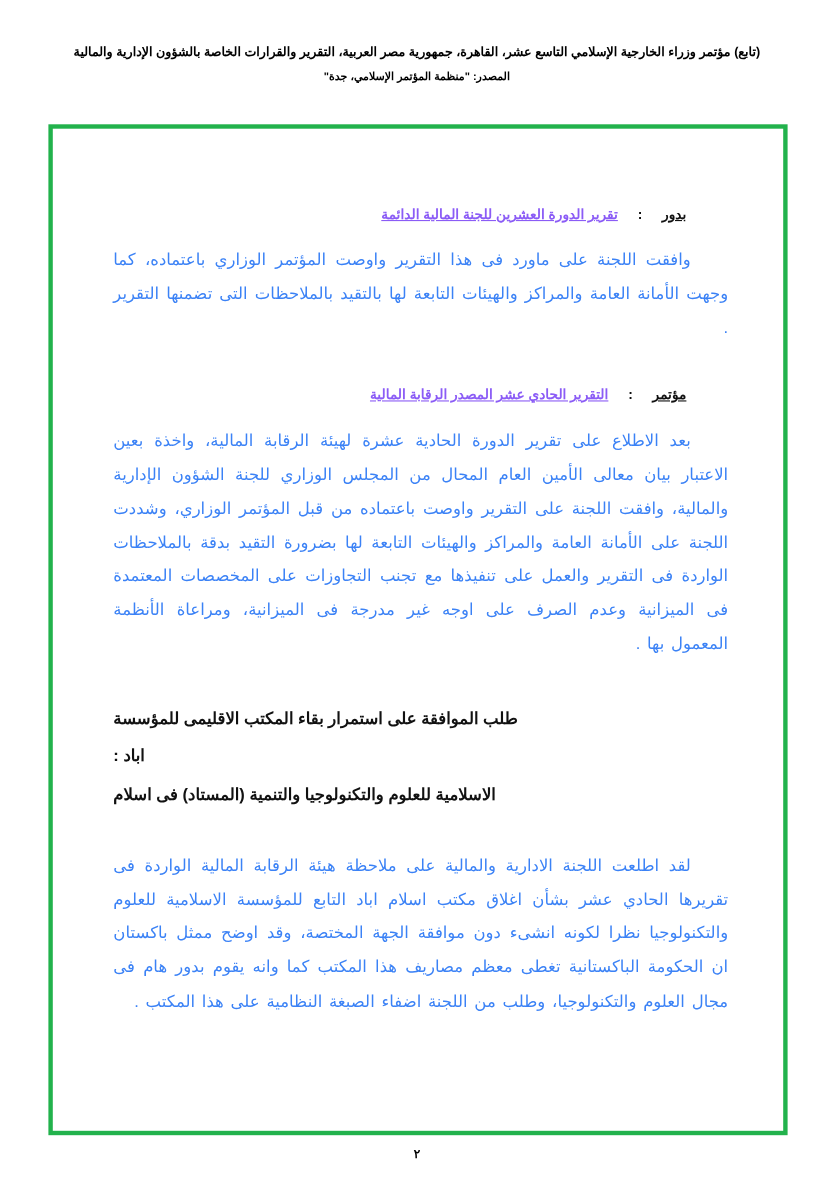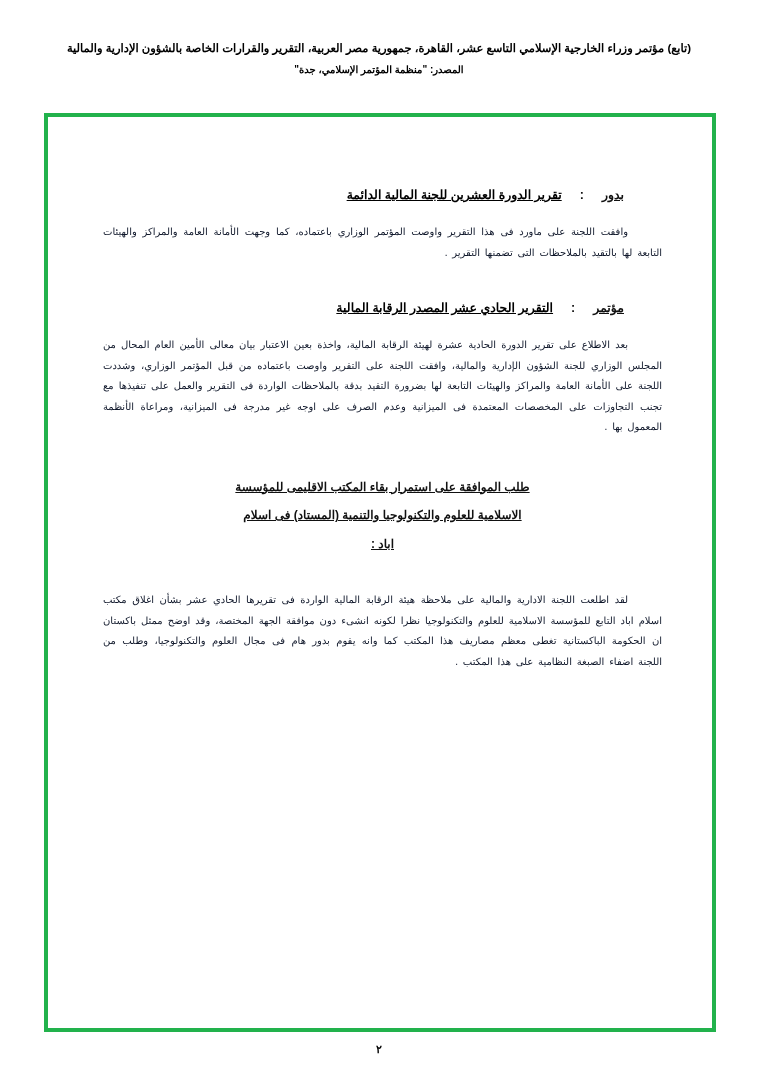--- a/index.html
+++ b/index.html
@@ -96,44 +96,43 @@
     font-size: 12.5px;
     font-weight: bold;
     padding: 0 18px 0 18px;
     color: #111;
   }
   .heading-text {
     font-size: 12.5px;
     font-weight: bold;
     text-decoration: underline;
     letter-spacing: 2.0px;
-    color: #000000;
+    color: #8b5cf6;
   }
 
   .para {
-    font-size: 10px;
+    font-size: 15px;
     line-height: 2.05;
     letter-spacing: 1.6px;
     text-align: justify;
     text-align-last: right;
     word-spacing: 2px;
-    color: #0f172a;
+    color: #3b82f6;
     margin-top: 20px;
   }
   .para.indent {
     text-indent: 34px;
   }
 
   .subheading {
-    font-size: 12px;
+    font-size: 15px;
     font-weight: bold;
     line-height: 2.05;
     letter-spacing: 1.7px;
-    text-decoration: underline;
-    text-align: center;
+    text-align: left;
     color: #111;
     margin-bottom: 4px;
   }
 
   .spacer-sm { height: 10px; }
   .spacer-md { height: 20px; }
 
   
   .footer {
     position: absolute;
@@ -176,22 +175,22 @@
           <span class="heading-colon">:</span>
           <span class="heading-text">التقرير الحادي عشر المصدر الرقابة المالية</span>
         </div>
         <div class="para indent">بعد الاطلاع على تقرير الدورة الحادية عشرة لهيئة الرقابة المالية، واخذة بعين الاعتبار بيان معالى الأمين العام المحال من المجلس الوزاري للجنة الشؤون الإدارية والمالية، وافقت اللجنة على التقرير واوصت باعتماده من قبل المؤتمر الوزاري، وشددت اللجنة على الأمانة العامة والمراكز والهيئات التابعة لها بضرورة التقيد بدقة بالملاحظات الواردة فى التقرير والعمل على تنفيذها مع تجنب التجاوزات على المخصصات المعتمدة فى الميزانية وعدم الصرف على اوجه غير مدرجة فى الميزانية، ومراعاة الأنظمة المعمول بها .</div>
       </div>
 
       <div class="spacer-md"></div>
 
       <div class="block">
         <div class="subheading">طلب الموافقة على استمرار بقاء المكتب الاقليمى للمؤسسة</div>
+        <div class="subheading">اباد :</div>
         <div class="subheading">الاسلامية للعلوم والتكنولوجيا والتنمية (المستاد) فى اسلام</div>
-        <div class="subheading">اباد :</div>
         <div class="spacer-sm"></div>
         <div class="para indent">لقد اطلعت اللجنة الادارية والمالية على ملاحظة هيئة الرقابة المالية الواردة فى تقريرها الحادي عشر بشأن اغلاق مكتب اسلام اباد التابع للمؤسسة الاسلامية للعلوم والتكنولوجيا نظرا لكونه انشىء دون موافقة الجهة المختصة، وقد اوضح ممثل باكستان ان الحكومة الباكستانية تغطى معظم مصاريف هذا المكتب كما وانه يقوم بدور هام فى مجال العلوم والتكنولوجيا، وطلب من اللجنة اضفاء الصبغة النظامية على هذا المكتب .</div>
       </div>
 
     </div>
   </div>
 
   <div class="footer">٢</div>
 </div>
 

